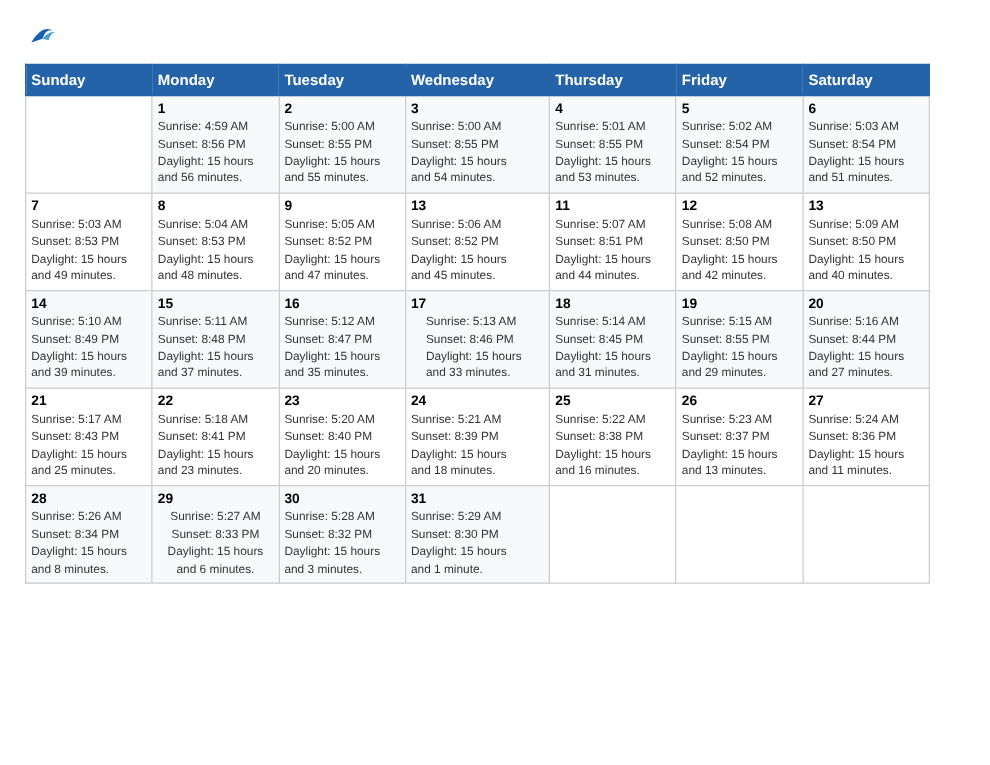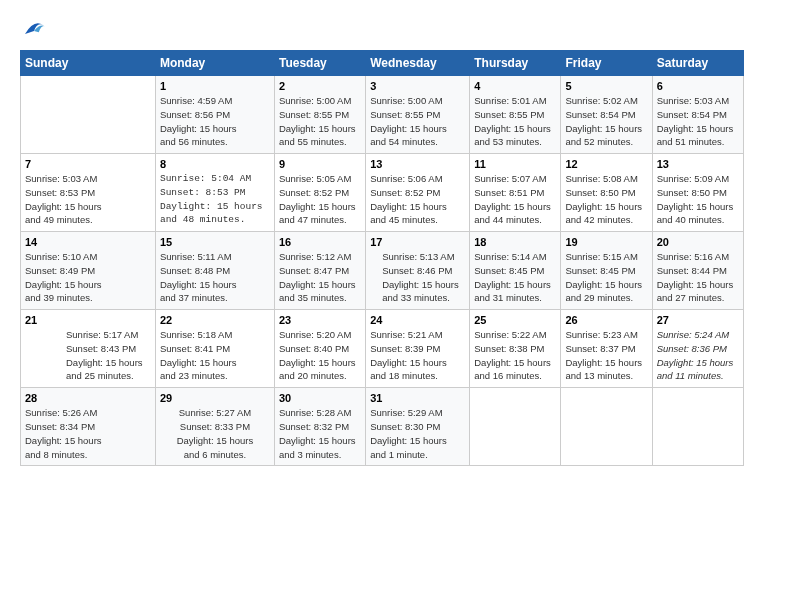--- a/index.html
+++ b/index.html
@@ -172,21 +172,21 @@
         <tr>
           <td>
             <span class="day-num">7</span>
             <div class="day-info" style="white-space: pre-line;">Sunrise: 5:03 AM
 Sunset: 8:53 PM
 Daylight: 15 hours
 and 49 minutes.</div>
           </td>
           <td>
             <span class="day-num">8</span>
-            <div class="day-info" style="white-space: pre-line; font-family: Liberation Mono, monospace;">Sunrise: 5:04 AM
+            <div class="day-info" style="white-space: pre-line;">Sunrise: 5:04 AM
 Sunset: 8:53 PM
 Daylight: 15 hours
 and 48 minutes.</div>
           </td>
           <td>
             <span class="day-num">9</span>
             <div class="day-info" style="white-space: pre-line;">Sunrise: 5:05 AM
 Sunset: 8:52 PM
 Daylight: 15 hours
 and 47 minutes.</div>
@@ -252,36 +252,36 @@
           <td>
             <span class="day-num">18</span>
             <div class="day-info" style="white-space: pre-line;">Sunrise: 5:14 AM
 Sunset: 8:45 PM
 Daylight: 15 hours
 and 31 minutes.</div>
           </td>
           <td>
             <span class="day-num">19</span>
             <div class="day-info" style="white-space: pre-line;">Sunrise: 5:15 AM
-Sunset: 8:45 PM
+Sunset: 8:55 PM
 Daylight: 15 hours
 and 29 minutes.</div>
           </td>
           <td>
             <span class="day-num">20</span>
             <div class="day-info" style="white-space: pre-line;">Sunrise: 5:16 AM
 Sunset: 8:44 PM
 Daylight: 15 hours
 and 27 minutes.</div>
           </td>
         </tr>
         <tr>
           <td>
             <span class="day-num">21</span>
-            <div class="day-info" style="white-space: pre-line; margin-left: 41px;">Sunrise: 5:17 AM
+            <div class="day-info" style="white-space: pre-line;">Sunrise: 5:17 AM
 Sunset: 8:43 PM
 Daylight: 15 hours
 and 25 minutes.</div>
           </td>
           <td>
             <span class="day-num">22</span>
             <div class="day-info" style="white-space: pre-line;">Sunrise: 5:18 AM
 Sunset: 8:41 PM
 Daylight: 15 hours
 and 23 minutes.</div>
@@ -309,21 +309,21 @@
           </td>
           <td>
             <span class="day-num">26</span>
             <div class="day-info" style="white-space: pre-line;">Sunrise: 5:23 AM
 Sunset: 8:37 PM
 Daylight: 15 hours
 and 13 minutes.</div>
           </td>
           <td>
             <span class="day-num">27</span>
-            <div class="day-info" style="white-space: pre-line; font-style: italic;">Sunrise: 5:24 AM
+            <div class="day-info" style="white-space: pre-line;">Sunrise: 5:24 AM
 Sunset: 8:36 PM
 Daylight: 15 hours
 and 11 minutes.</div>
           </td>
         </tr>
         <tr>
           <td>
             <span class="day-num">28</span>
             <div class="day-info" style="white-space: pre-line;">Sunrise: 5:26 AM
 Sunset: 8:34 PM

